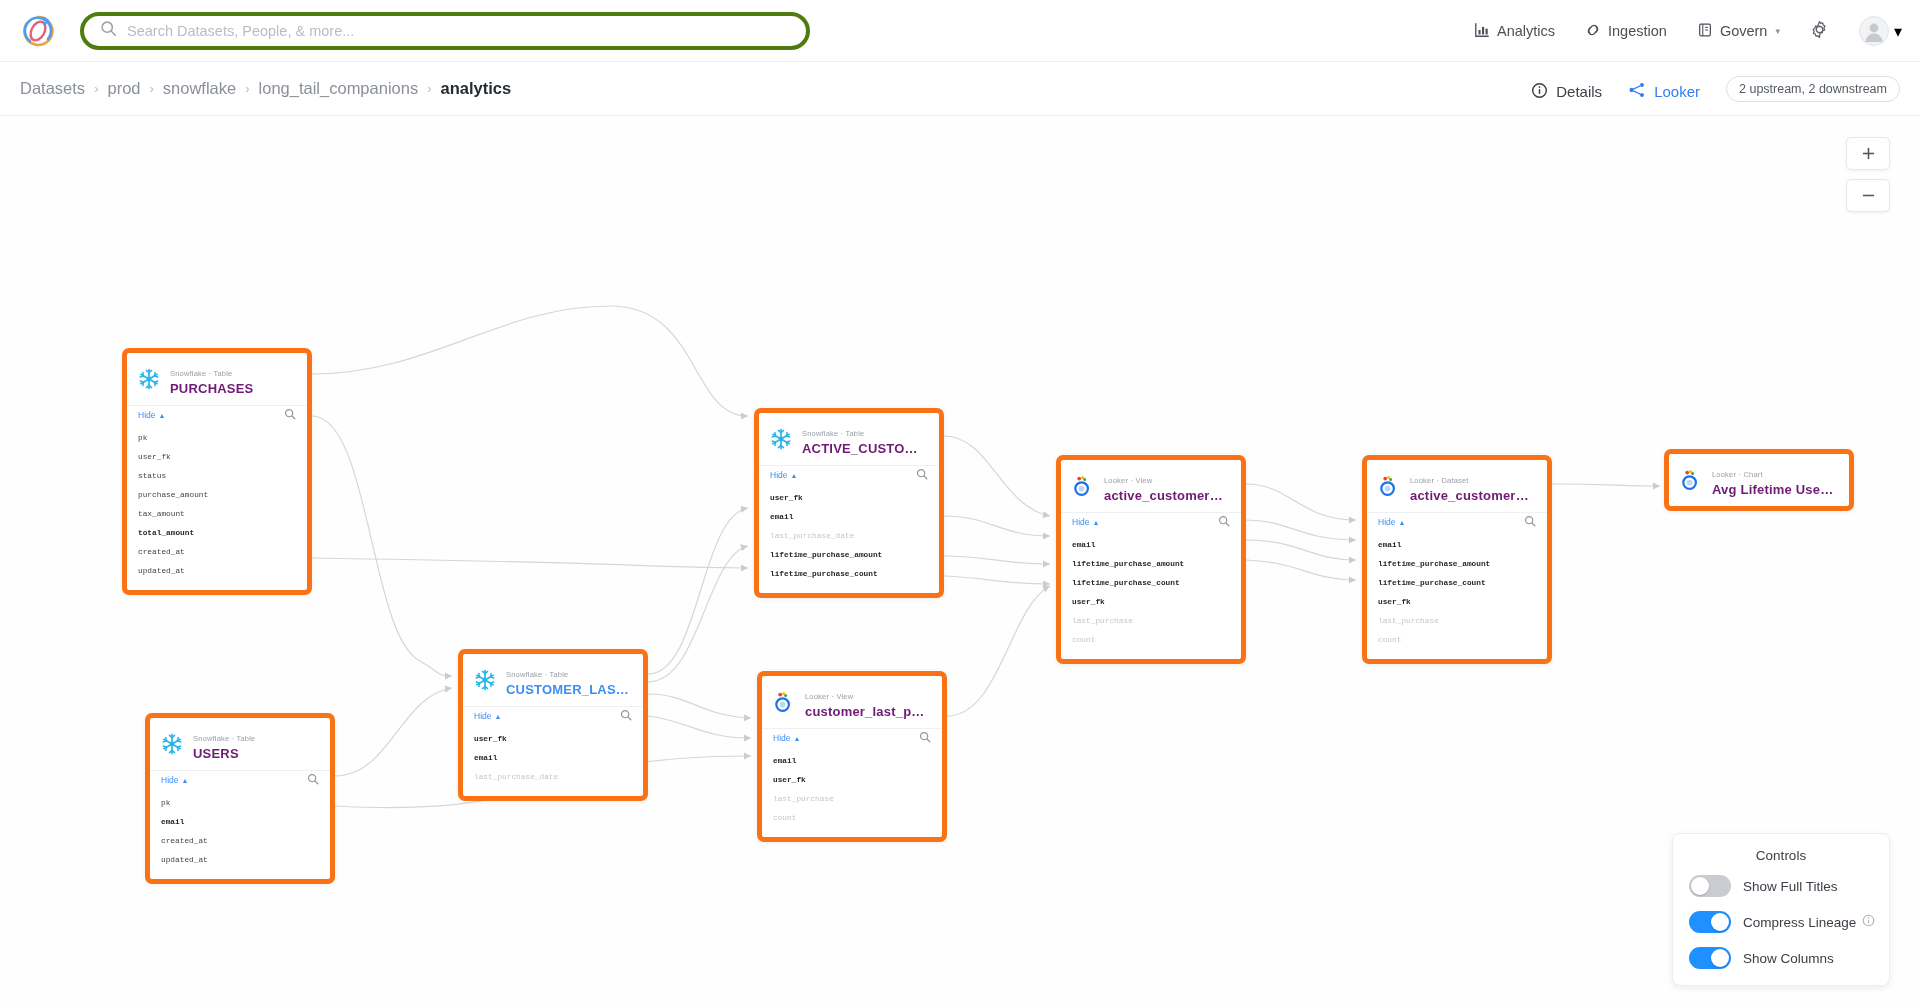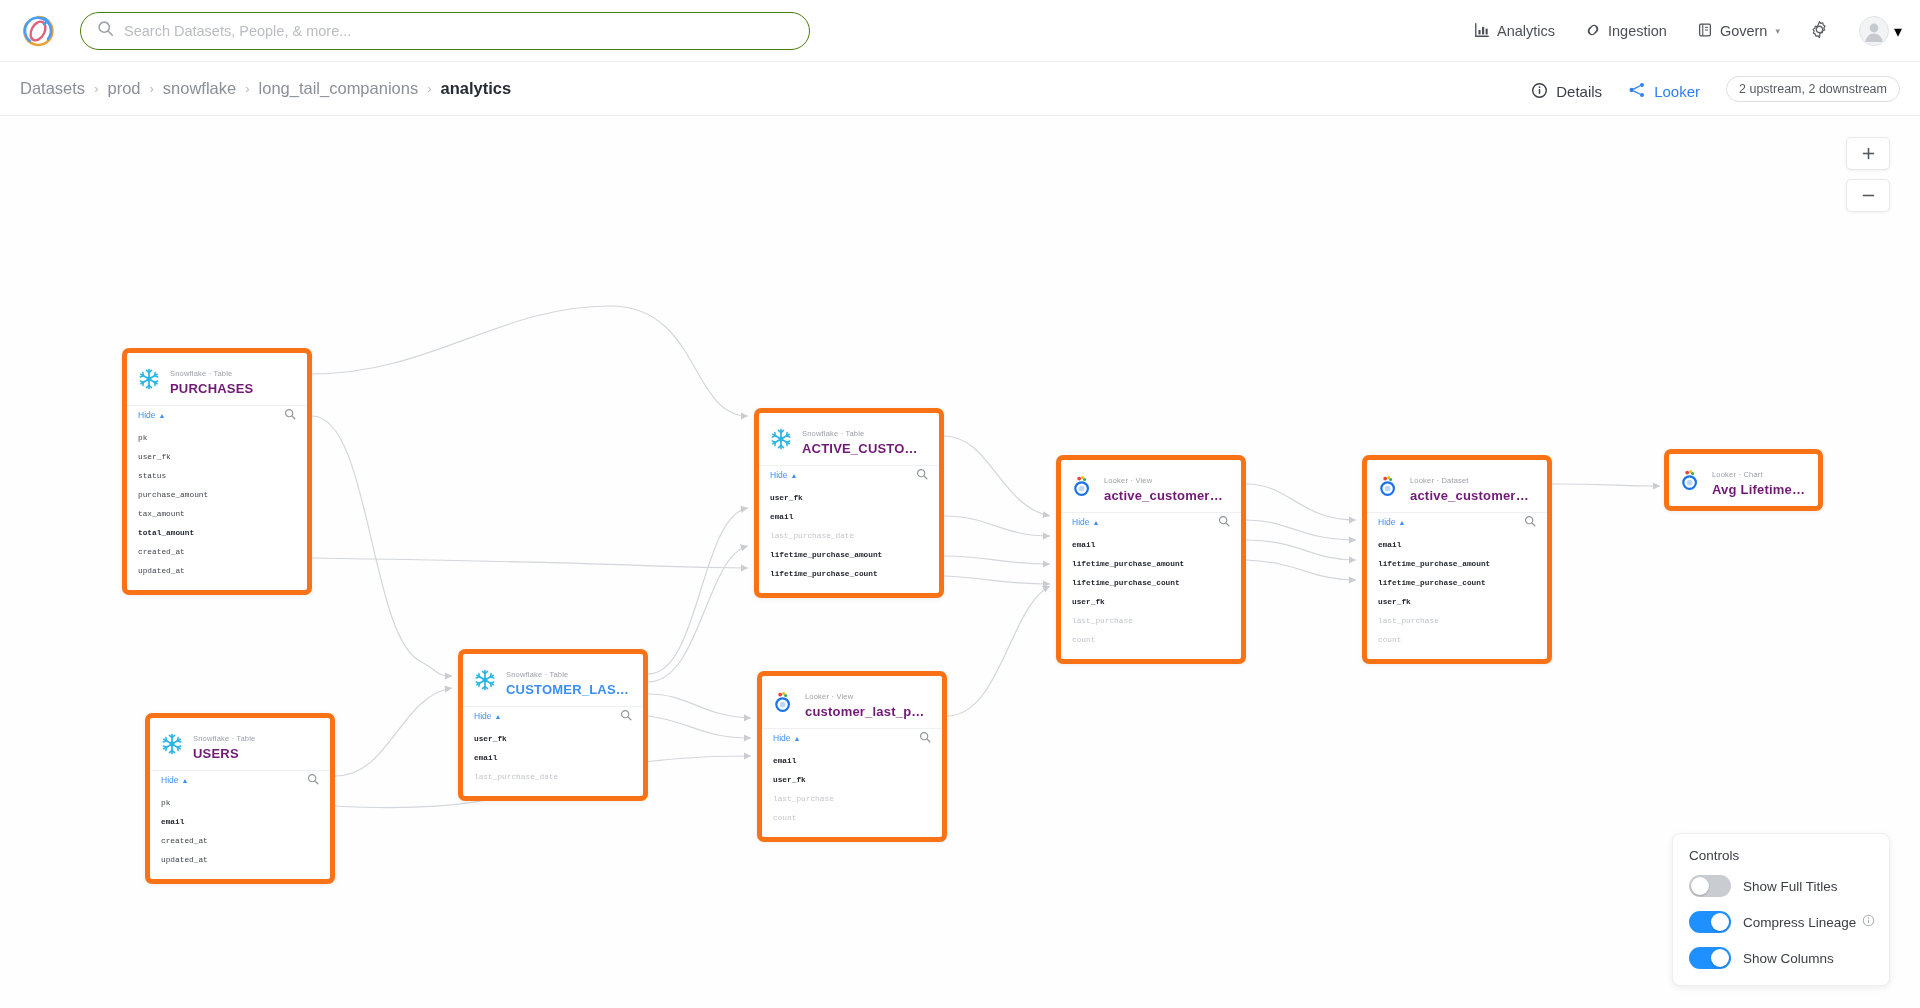--- a/index.html
+++ b/index.html
@@ -13,21 +13,21 @@
   
   .topbar {
     position: absolute; top: 0; left: 0; width: 1920px; height: 62px;
     background: #fff; display: flex; align-items: center;
     border-bottom: 1px solid #f0f0f0;
   }
   .logo { margin-left: 18px; width: 40px; height: 40px; position: relative; }
   .logo svg { display: block; }
   .searchbox {
     margin-left: 22px; width: 730px; height: 38px;
-    border: 1px solid #4d7c0f; border-radius: 19px;
+    border: 4px solid #4d7c0f; border-radius: 19px;
     display: flex; align-items: center; padding: 8px 16px; background: #fff;
   }
   .searchbox .mag { margin-right: 10px; flex: none; }
   .searchbox input {
     border: none; outline: none; width: 100%;
     font-size: 14.5px; color: #6b6f76; font-family: "Liberation Sans", sans-serif;
     background: transparent;
   }
   .searchbox input::placeholder { color: #b9bcc2; }
 
@@ -115,21 +115,21 @@
   }
   .col.b { font-weight: bold; color: #23282f; }
   .col.g { color: #c2c6cb; }
 
   
   .controls {
     position: absolute; right: 30px; bottom: 22px; width: 218px;
     background: #fff; border: 1px solid #eceef0; border-radius: 8px;
     box-shadow: 0 2px 7px rgba(0,0,0,.07); padding: 14px 16px 16px 16px;
   }
-  .ctitle { font-size: 13.5px; color: #3b4047; margin-bottom: 12px; }
+  .ctitle { font-size: 13.5px; color: #3b4047; margin-bottom: 12px; text-align: center; }
   .crow { display: flex; align-items: center; gap: 12px; margin-bottom: 14px; }
   .crow:last-child { margin-bottom: 0; }
   .sw {
     width: 42px; height: 22px; border-radius: 11px; background: #c9ccd1;
     position: relative; flex: none; cursor: pointer; transition: background .15s;
   }
   .sw.on { background: #1f90ff; }
   .sw .knob {
     position: absolute; top: 2px; left: 2px; width: 18px; height: 18px;
     border-radius: 50%; background: #fff; box-shadow: 0 1px 2px rgba(0,0,0,.2);
@@ -621,21 +621,21 @@
                 </svg></span>
             </div>
             <div class="col b">email</div>
             <div class="col b">lifetime_purchase_amount</div>
             <div class="col b">lifetime_purchase_count</div>
             <div class="col b">user_fk</div>
             <div class="col g">last_purchase</div>
             <div class="col g">count</div>
           </div>
         </div>
-        <div class="node" style="left: 1664px; top: 333px; width: 159px;">
+        <div class="node" style="left: 1664px; top: 333px; width: 190px;">
           <div class="nhead">
             <span class="nicon"><svg width="24" height="24" viewBox="0 0 24 24">
                 <circle cx="8.2" cy="4.6" r="1.9" fill="#ea4335"></circle>
                 <circle cx="11.6" cy="3.4" r="1.5" fill="#fbbc04"></circle>
                 <circle cx="13.6" cy="5.6" r="1.5" fill="#34a853"></circle>
                 <circle cx="10.6" cy="14.6" r="6.3" fill="none" stroke="#1a73e8" stroke-width="2.2"></circle>
                 <circle cx="10.6" cy="14.6" r="2.9" fill="#bcd7fb"></circle>
               </svg></span>
             <span class="nmeta"><span class="nsub">Looker  ·  Chart</span><div class="ntitle">Avg Lifetime User V...</div></span>
           </div>

